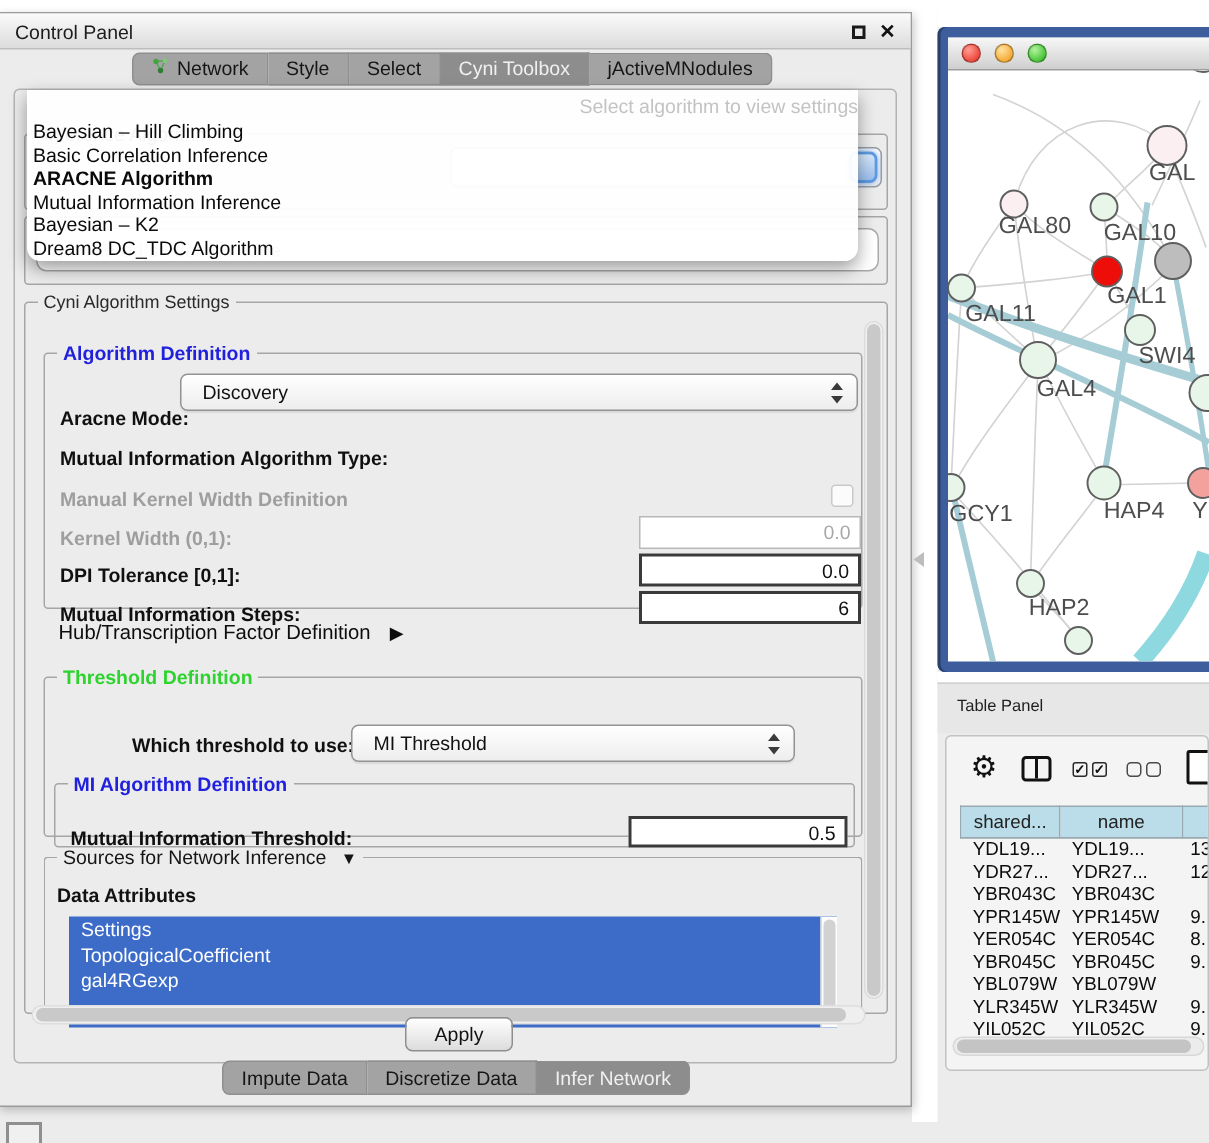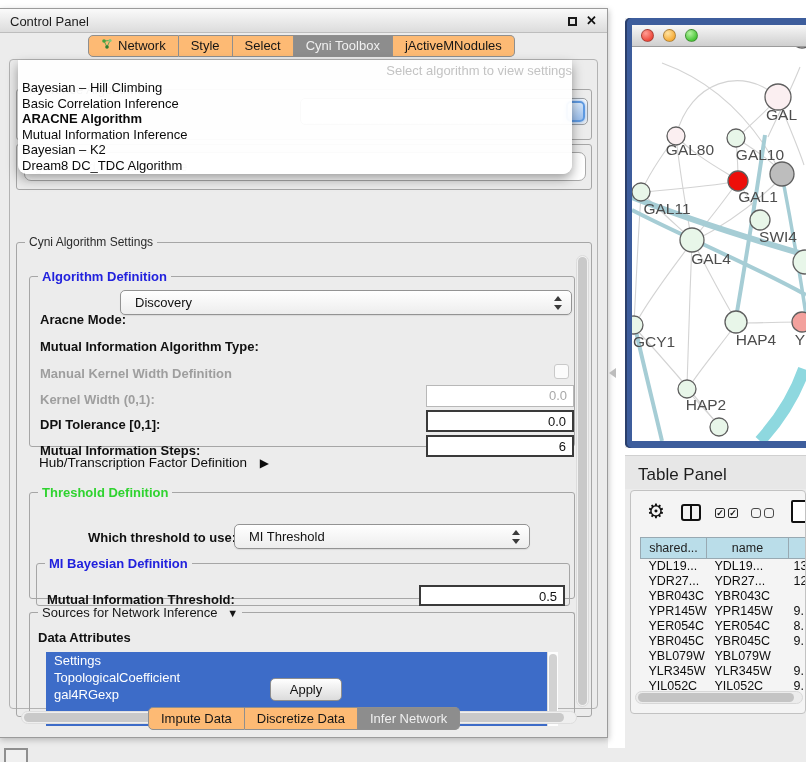--- a/index.html
+++ b/index.html
@@ -18,21 +18,21 @@
   .cp{position:absolute;left:-1px;top:8px;width:609px;height:730px;background:#ececec;
       border:1px solid #9b9b9b;box-shadow:1px 2px 6px rgba(0,0,0,.22);}
   .cp-title{position:absolute;left:0;top:0;right:0;height:24px;
       background:linear-gradient(#fafafa,#dcdcdc);border-bottom:1px solid #bdbdbd;}
   .cp-title-text{position:absolute;left:10px;top:5px;font-size:13px;color:#1c1c1c;}
   .wins{position:absolute;right:10px;top:6px;display:flex;align-items:center;gap:9px;}
   .win-restore{width:9px;height:9px;border:2px solid #1a1a1a;display:inline-block;}
   .win-close{font-size:13px;font-weight:bold;color:#111;line-height:12px;}
 
   .tabs{position:absolute;left:88px;top:26px;display:flex;height:22px;}
-  .tab{padding:0 12px;line-height:20px;font-size:13px;background:#fdba74;
+  .tab{padding:0 12px;line-height:20px;font-size:13px;background:#a3a3a3;
        border:1px solid #8f8f8f;border-left:none;color:#161616;display:flex;align-items:center;gap:5px;white-space:nowrap;}
   .tabs .tab:first-child,.btabs .tab:first-child{border-left:1px solid #8f8f8f;border-radius:5px 0 0 5px;}
   .tabs .tab:last-child,.btabs .tab:last-child{border-radius:0 5px 5px 0;}
   .tab.sel{background:var(--tab-selected-bg,#8d8d8d);color:#f0f0f0;}
 
   .cp-body{position:absolute;left:9px;top:50px;width:589px;height:650px;
       border:1px solid #b3b3b3;border-radius:4px;background:#ececec;}
 
   fieldset{border:1px solid #a6a6a6;border-radius:3px;margin:0;padding:0;position:absolute;}
   legend{font-size:12.5px;padding:0 4px;margin-left:8px;white-space:nowrap;}
@@ -51,21 +51,21 @@
       border-radius:7px;background:#fff;font-size:13px;color:#a3a3a3;line-height:27px;padding-left:10px;}
 
   
   .dropdown{position:absolute;left:8px;top:0;width:554px;height:114px;background:rgba(255,255,255,.95);
       border-radius:0 0 9px 9px;box-shadow:0 5px 12px rgba(0,0,0,.38);z-index:5;overflow:hidden;}
   .dd-hint{text-align:right;color:#c3c3c3;font-size:13px;margin-top:3px;height:17px;}
   .dd-item{font-size:13px;line-height:15.6px;padding-left:4px;color:#0a0a0a;white-space:nowrap;}
   .dd-item.bold{font-weight:bold;}
 
   
-  .settings{left:6px;top:134px;width:576px;height:482px;margin-top:41px;}
+  .settings{left:6px;top:134px;width:576px;height:482px;}
   .settings>legend{font-size:12px;color:#2a2a2a;}
   .algdef{left:12px;top:20px;width:546px;height:178px;}
   .lbl{position:absolute;font-size:13px;font-weight:bold;color:#101010;white-space:nowrap;}
   .lbl.dis{color:#9e9e9e;}
   .combo{position:absolute;border:1px solid #939393;border-radius:5px;font-size:13px;
       background:linear-gradient(#ffffff,#ededed);line-height:23px;padding-left:14px;
       box-shadow:0 1px 1px rgba(0,0,0,.08);white-space:nowrap;}
   .ud{position:absolute;right:8px;top:50%;margin-top:-7px;width:9px;height:14px;}
   .ud::before{content:"";position:absolute;left:0;top:0;border-left:4.5px solid transparent;
       border-right:4.5px solid transparent;border-bottom:5px solid #3a3a3a;}
@@ -133,21 +133,21 @@
   .light{position:absolute;top:4px;width:13px;height:13px;border-radius:50%;border:1px solid rgba(0,0,0,.3);}
   .l-red{left:9px;background:radial-gradient(circle at 35% 30%,#ff9d94,#ee4b3e 70%);}
   .l-yel{left:31px;background:radial-gradient(circle at 35% 30%,#ffe2a0,#f6ad3a 70%);}
   .l-grn{left:53px;background:radial-gradient(circle at 35% 30%,#b4f3a0,#4bc63a 70%);}
   .net-canvas{position:absolute;left:0;top:22px;width:174px;height:394px;}
   .nlabel{font-size:15.5px;fill:#4d4d4d;font-family:"Liberation Sans",sans-serif;}
 
   
   .tp-band{position:absolute;left:625px;top:455px;width:181px;height:34px;background:#e7e7e7;
       border-top:1px solid #d0d0d0;}
-  .tp-band span{position:absolute;left:13px;top:9px;font-size:17px;color:#1e1e1e;}
+  .tp-band span{position:absolute;left:13px;top:9px;font-size:11px;color:#1e1e1e;}
   .tp{position:absolute;left:630px;top:490px;width:176px;height:224px;background:#f4f4f4;
       border:1px solid #c2c2c2;border-radius:4px;overflow:hidden;}
   .tp-toolbar{position:absolute;left:0;top:6px;width:100%;height:34px;}
   .gear{position:absolute;left:16px;top:2px;font-size:20px;color:#111;}
   .cols-ico{position:absolute;left:50px;top:7px;width:20px;height:17px;border:2px solid #111;border-radius:3px;}
   .cols-ico::after{content:"";position:absolute;left:50%;top:0;bottom:0;width:2px;background:#111;transform:translateX(-1px);}
   .cbpair{position:absolute;left:84px;top:11px;display:flex;gap:3px;}
   .cb{width:10px;height:10px;border:1.5px solid #2a2a2a;border-radius:2px;font-size:9px;
       line-height:8px;text-align:center;color:#111;font-weight:bold;}
   .boxpair{position:absolute;left:120px;top:11px;display:flex;gap:3px;}
@@ -258,21 +258,21 @@
         </div>
 
         <fieldset class="thr">
           <legend class="green">Threshold Definition</legend>
           <span class="lbl l-which">Which threshold to use:</span>
           <div class="combo c-which">
             <span>MI Threshold</span>
             <span class="ud"></span>
           </div>
           <fieldset class="mithr">
-            <legend class="blue">MI Bayesian Definition</legend>
+            <legend class="blue">MI Algorithm Definition</legend>
             <span class="lbl l-mith">Mutual Information Threshold:</span>
             <div class="field dark f-mith">0.5</div>
           </fieldset>
         </fieldset>
 
         <fieldset class="src">
           <legend>
             <span>Sources for Network Inference</span>
             <span class="tri">▼</span>
           </legend>

